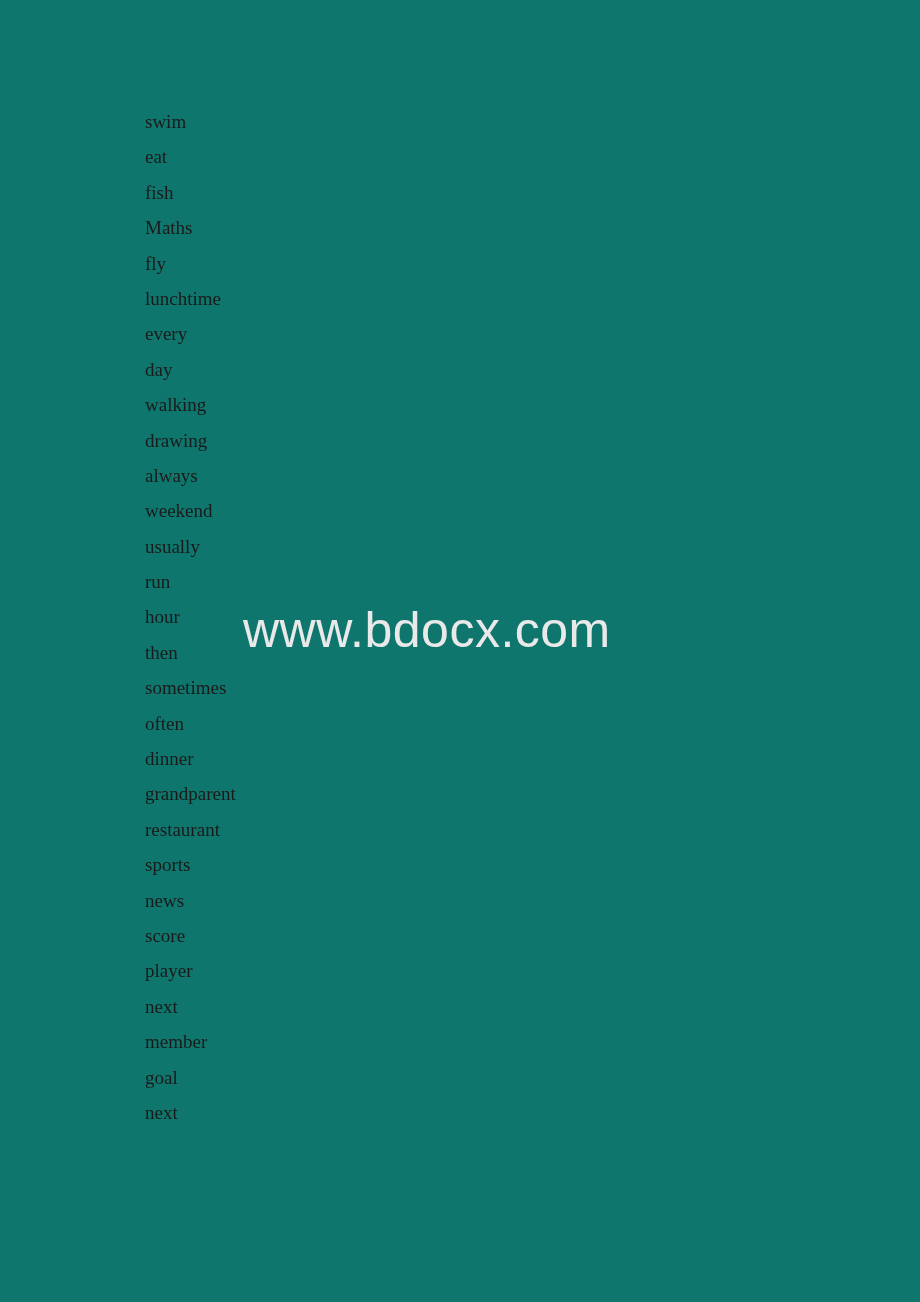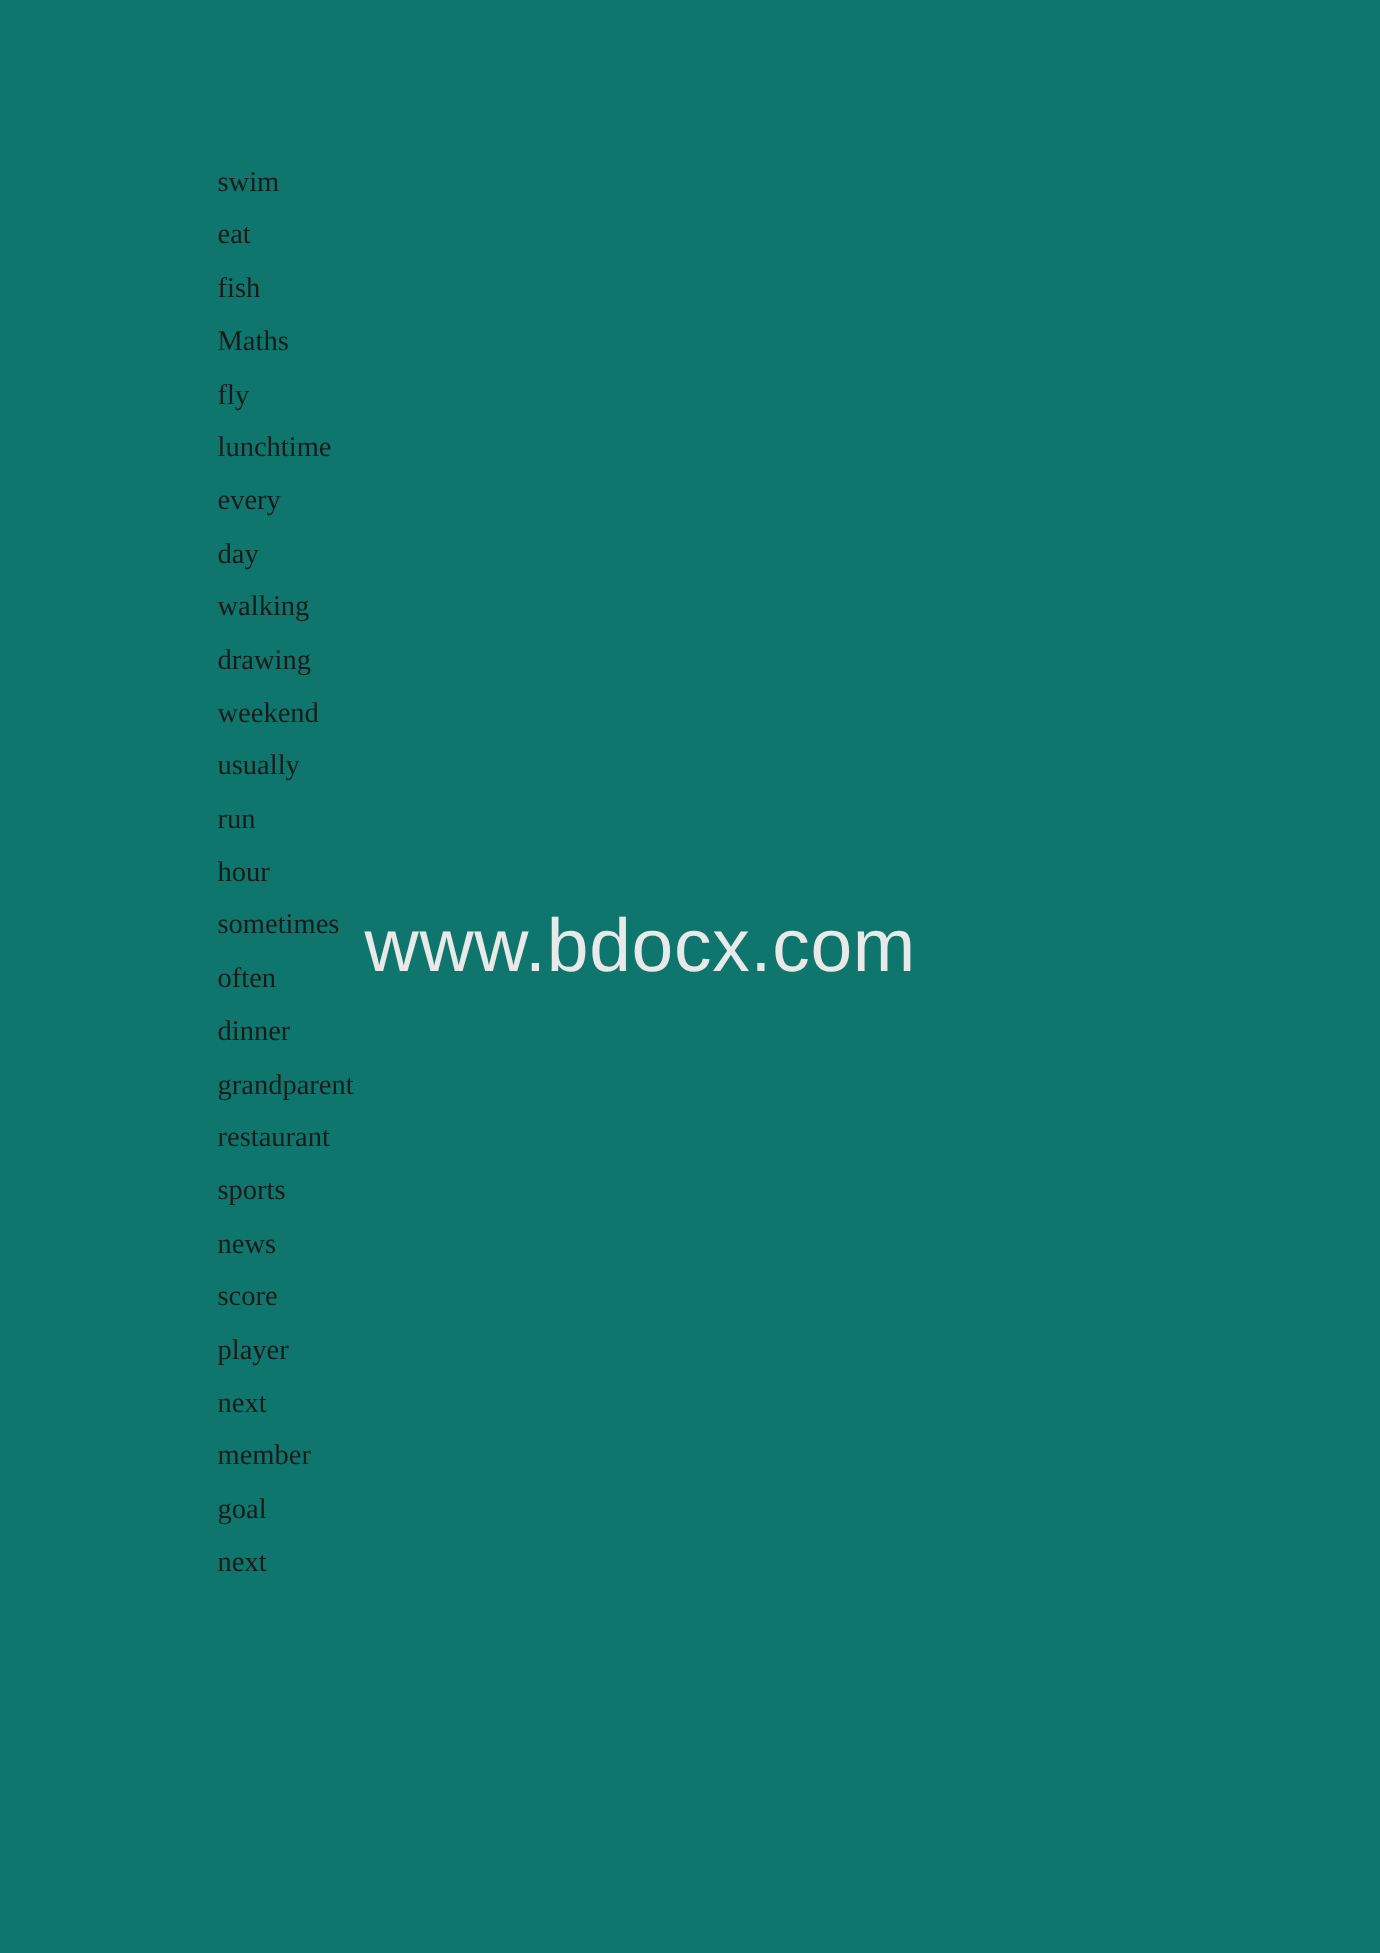--- a/index.html
+++ b/index.html
@@ -72,24 +72,26 @@
       <li>swim</li>
       <li>eat</li>
       <li>fish</li>
       <li>Maths</li>
       <li>fly</li>
       <li>lunchtime</li>
       <li>every</li>
       <li>day</li>
       <li>walking</li>
       <li>drawing</li>
+      <li>always</li>
       <li>weekend</li>
       <li>usually</li>
       <li>run</li>
       <li>hour</li>
+      <li>then</li>
       <li>sometimes</li>
       <li>often</li>
       <li>dinner</li>
       <li>grandparent</li>
       <li>restaurant</li>
       <li>sports</li>
       <li>news</li>
       <li>score</li>
       <li>player</li>
       <li>next</li>

